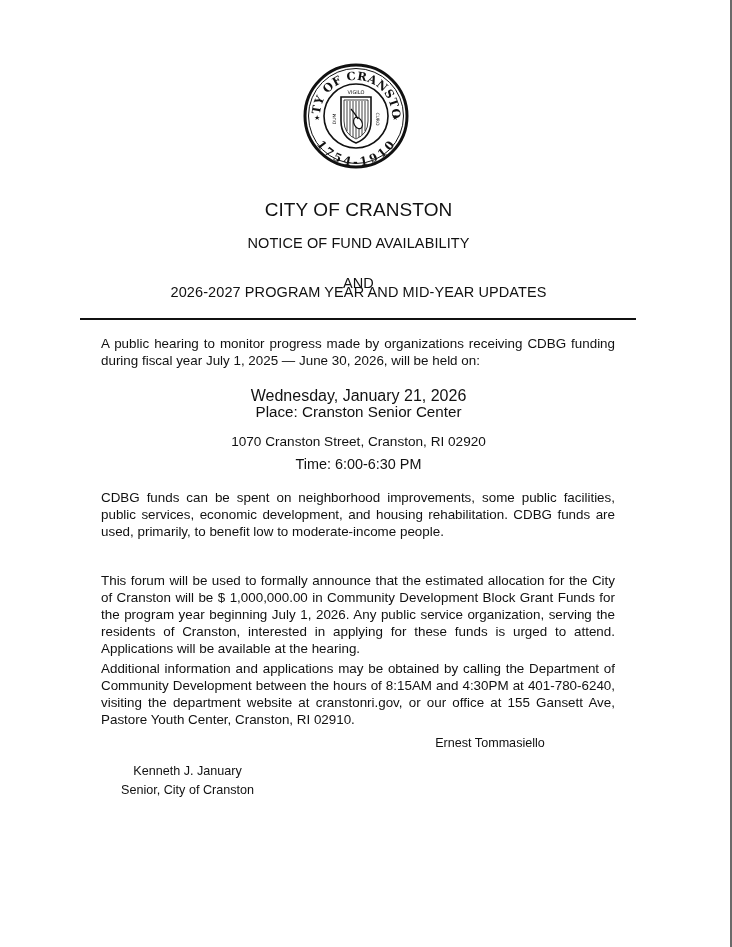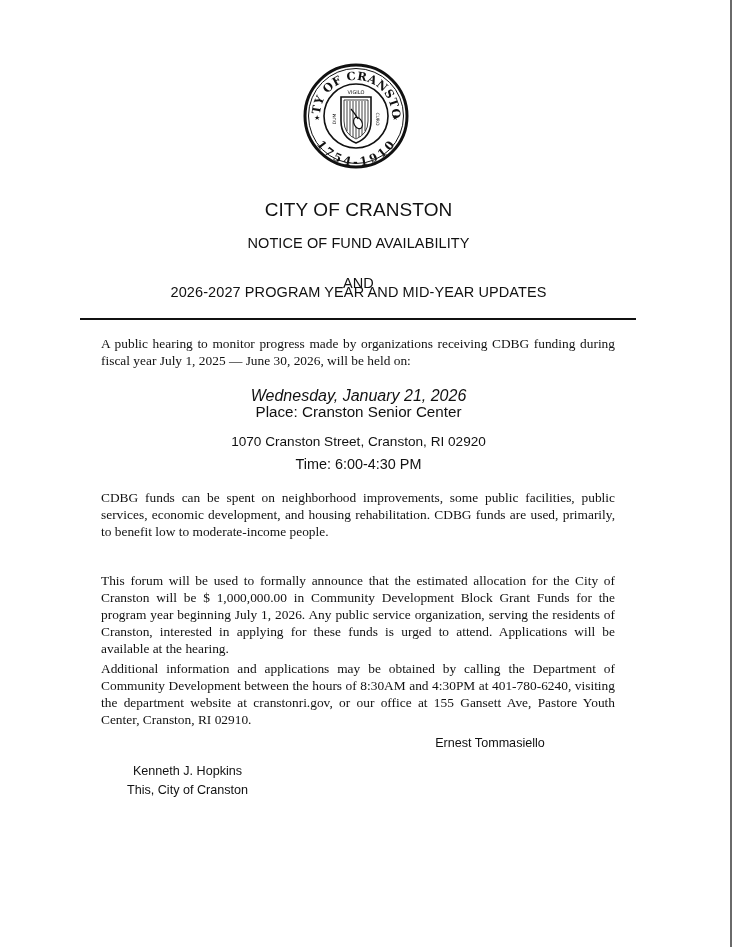--- a/index.html
+++ b/index.html
@@ -55,29 +55,28 @@
       background: #111111;
     }
 
     .para {
       position: absolute;
       left: 101px;
       width: 514px;
       font-size: 13.4px;
       line-height: 17px;
       text-align: justify;
-      font-family: Liberation Serif, serif;
     }
     .para-last { text-align-last: left; }
     .p1 { top: 335px; }
     .p2 { top: 489px; }
     .p3 { top: 572px; }
     .p4 { top: 660px; }
 
-    .event-date { top: 387px; font-size: 16px; font-style: italic; }
+    .event-date { top: 387px; font-size: 16px; }
     .event-place { top: 395px; font-size: 15.2px; margin-top: 8px; }
     .event-address { top: 434px; font-size: 13.6px; }
     .event-time { top: 456px; font-size: 14.4px; }
 
     .sig {
       position: absolute;
       text-align: center;
       font-size: 12.6px;
       line-height: 19px;
     }
@@ -131,25 +130,25 @@
 <div class="center subtitle sub2">AND</div>
 <div class="center subtitle sub3">2026-2027 PROGRAM YEAR AND MID-YEAR UPDATES</div>
 
 <div class="rule"></div>
 
 <div class="para p1 para-last">A public hearing to monitor progress made by organizations receiving CDBG funding during fiscal year July 1, 2025 — June 30, 2026, will be held on:</div>
 
 <div class="center event-date">Wednesday, January 21, 2026</div>
 <div class="center event-place">Place: Cranston Senior Center</div>
 <div class="center event-address">1070 Cranston Street, Cranston, RI 02920</div>
-<div class="center event-time">Time: 6:00-4:30 PM</div>
+<div class="center event-time">Time: 6:00-6:30 PM</div>
 
 <div class="para p2 para-last">CDBG funds can be spent on neighborhood improvements, some public facilities, public services, economic development, and housing rehabilitation. CDBG funds are used, primarily, to benefit low to moderate-income people.</div>
 <div class="para p3 para-last">This forum will be used to formally announce that the estimated allocation for the City of Cranston will be $ 1,000,000.00 in Community Development Block Grant Funds for the program year beginning July 1, 2026. Any public service organization, serving the residents of Cranston, interested in applying for these funds is urged to attend. Applications will be available at the hearing.</div>
-<div class="para p4 para-last">Additional information and applications may be obtained by calling the Department of Community Development between the hours of 8:30AM and 4:30PM at 401-780-6240, visiting the department website at cranstonri.gov, or our office at 155 Gansett Ave, Pastore Youth Center, Cranston, RI 02910.</div>
+<div class="para p4 para-last">Additional information and applications may be obtained by calling the Department of Community Development between the hours of 8:15AM and 4:30PM at 401-780-6240, visiting the department website at cranstonri.gov, or our office at 155 Gansett Ave, Pastore Youth Center, Cranston, RI 02910.</div>
 
 <div class="sig sig-left">
-  <div>Kenneth J. Hopkins</div>
-  <div>This, City of Cranston</div>
+  <div>Kenneth J. January</div>
+  <div>Senior, City of Cranston</div>
 </div>
 <div class="sig sig-right">
   <div>Ernest Tommasiello</div>
 </div>
 
 </body></html>

